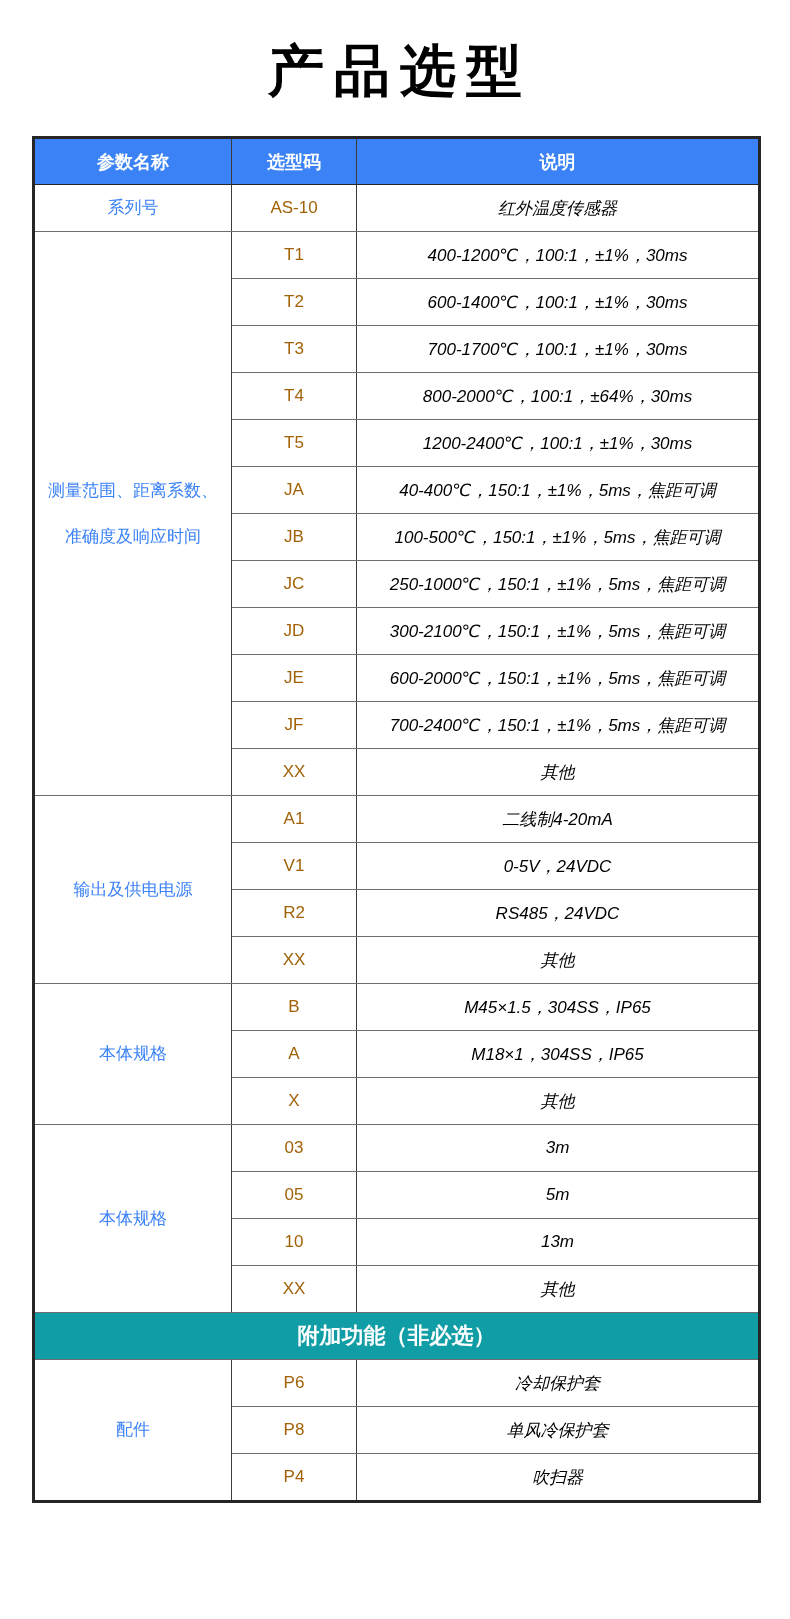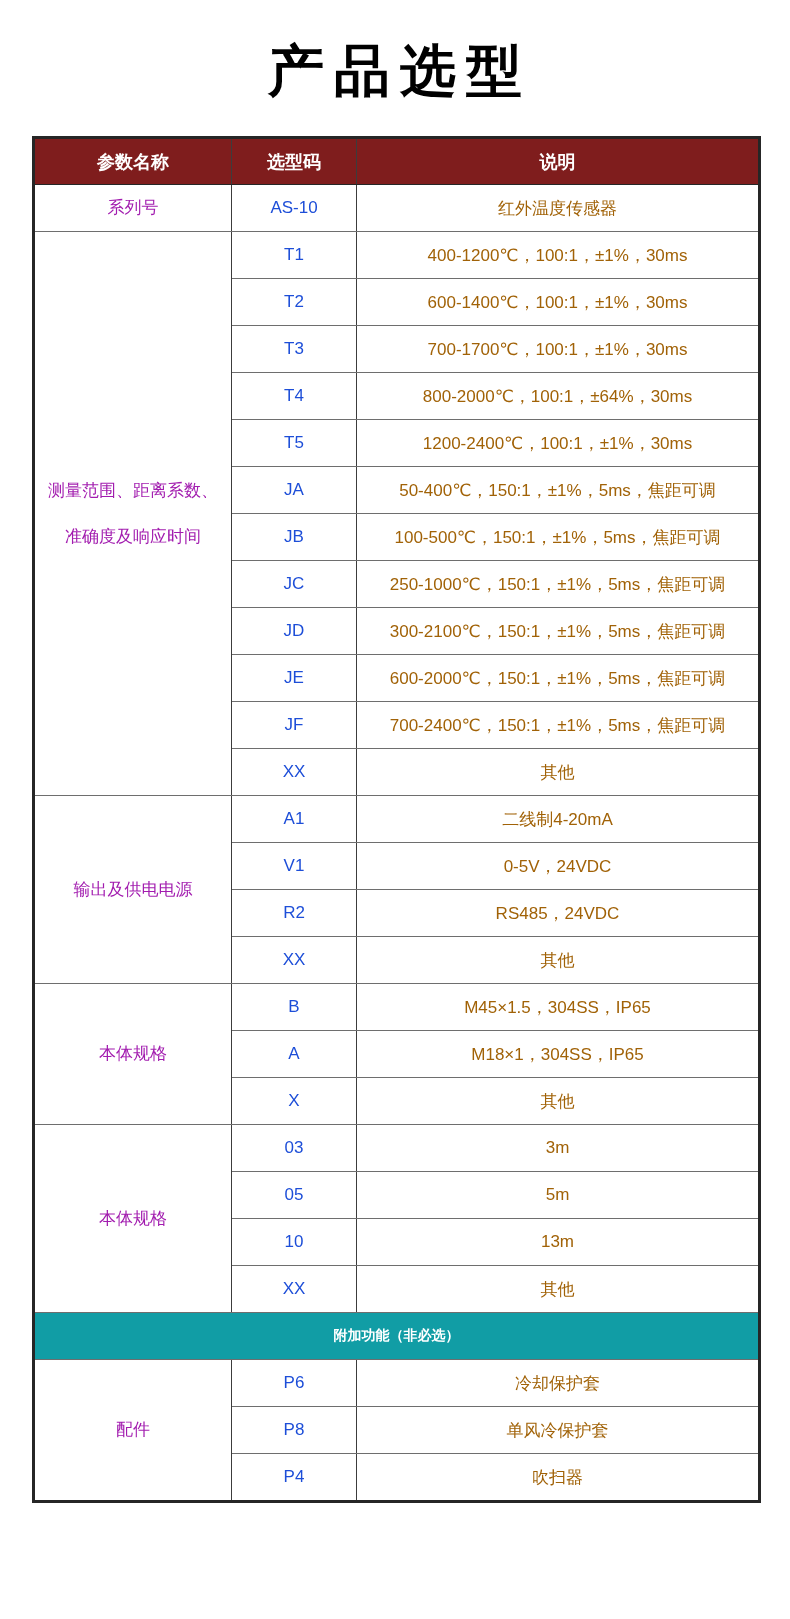--- a/index.html
+++ b/index.html
@@ -35,36 +35,36 @@
     border-top:1px solid #6e6e6e;
     border-bottom:1px solid #6e6e6e;
     text-align:center;
     vertical-align:middle;
     padding:0 4px;
     font-size:17px;
     overflow:hidden;
   }
   thead th{
     height:45px;
-    background:#7f1d1d;
+    background:#3b82f6;
     color:#ffffff;
     font-weight:bold;
     font-size:18px;
     border-top:none;
     border-bottom:1px solid #262626;
   }
   tbody td{height:46px;}
-  td.param{color:#a21caf; line-height:2.7;}
-  td.code{color:#1d4ed8;}
-  td.desc{color:#a16207;}
+  td.param{color:#3b82f6; line-height:2.7;}
+  td.code{color:#a16207;}
+  td.desc{color:#000000;font-style:italic;}
   tr.band-row td{
     background:#119DA5;
     color:#ffffff;
     font-weight:bold;
-    font-size:14px;
+    font-size:22px;
     height:46px;
     border-left:none;border-right:none;text-align:center;
   }
 </style>
 </head>
 <body>
 
 <div class="page">
   <h1 class="title">产品选型</h1>
 
@@ -108,21 +108,21 @@
         <tr>
           <td class="code">T4</td>
           <td class="desc">800-2000℃，100:1，±64%，30ms</td>
         </tr>
         <tr>
           <td class="code">T5</td>
           <td class="desc">1200-2400℃，100:1，±1%，30ms</td>
         </tr>
         <tr>
           <td class="code">JA</td>
-          <td class="desc">50-400℃，150:1，±1%，5ms，焦距可调</td>
+          <td class="desc">40-400℃，150:1，±1%，5ms，焦距可调</td>
         </tr>
         <tr>
           <td class="code">JB</td>
           <td class="desc">100-500℃，150:1，±1%，5ms，焦距可调</td>
         </tr>
         <tr>
           <td class="code">JC</td>
           <td class="desc">250-1000℃，150:1，±1%，5ms，焦距可调</td>
         </tr>
         <tr>

